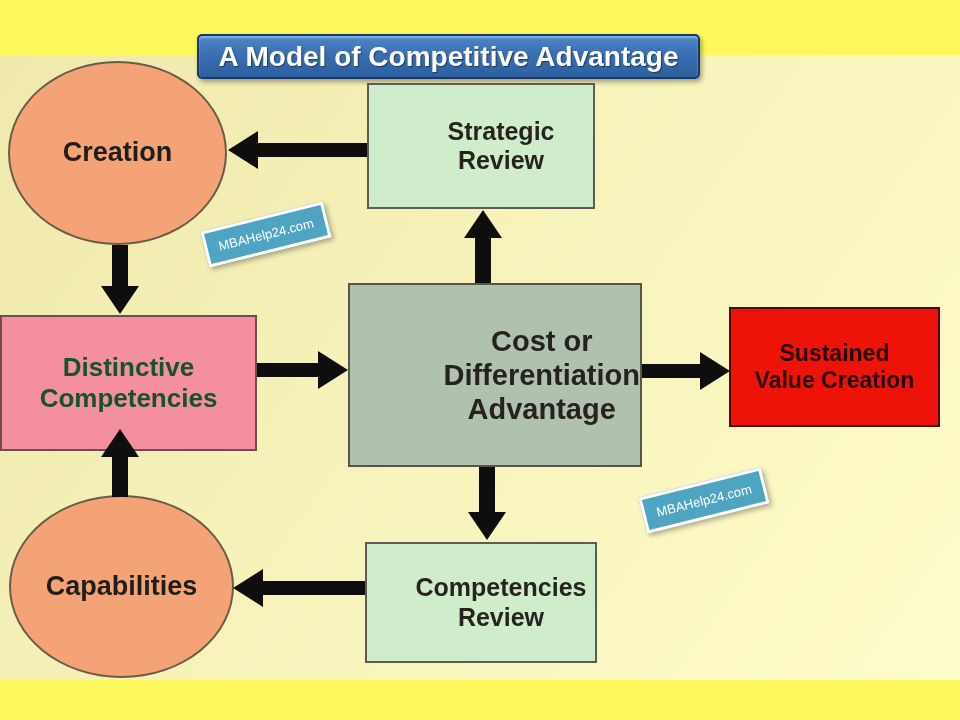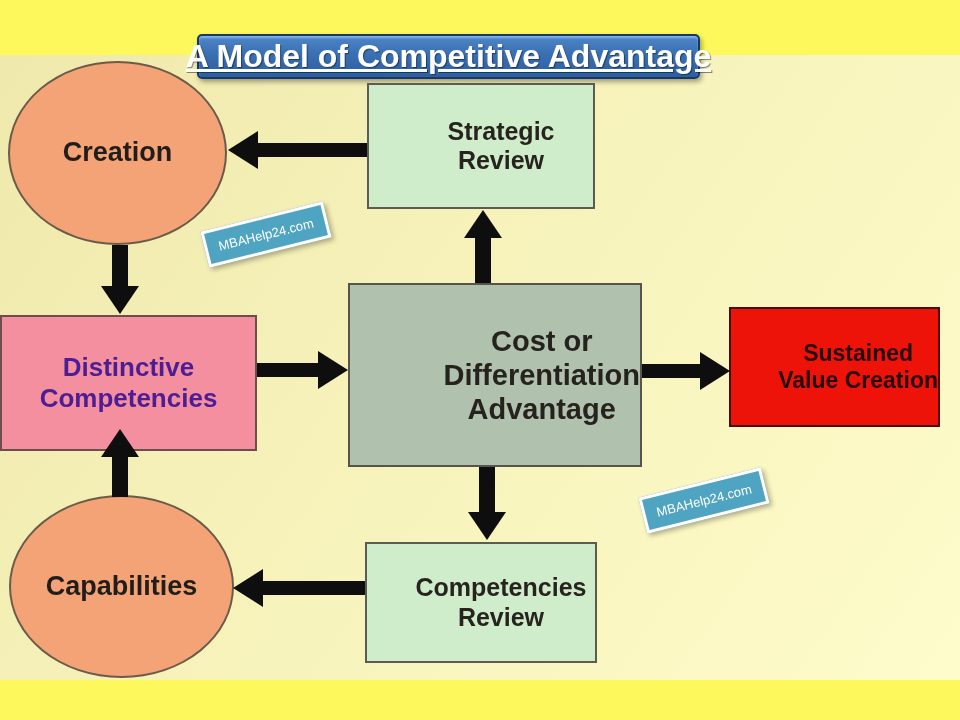--- a/index.html
+++ b/index.html
@@ -18,24 +18,23 @@
 
   .title-banner {
     position: absolute; left: 197px; top: 34px; width: 503px; height: 45px;
     background: linear-gradient(180deg, #4d86c6 0%, #3a6fb2 45%, #2d5f9f 100%);
     border: 2px solid #16386b;
     border-radius: 5px;
     box-shadow: inset 0 2px 2px #85b2e2, 2px 3px 5px rgba(0,0,0,0.35);
     display: flex; align-items: center; justify-content: center;
   }
   .title-banner .title-text {
-    color: #ffffff; font-size: 32px; font-weight: 700;
+    color: #ffffff; font-size: 28px; font-weight: 700;
     text-shadow: 1px 1px 1px rgba(0,0,0,0.45);
     white-space: nowrap;
-    text-decoration: underline;
   }
 
   .node {
     position: absolute;
     display: flex; align-items: center; justify-content: center;
     text-align: center; font-weight: 700;
     white-space: pre-line; line-height: 1.18;
   }
 
   .ellipse {
@@ -48,33 +47,33 @@
   .green-box {
     background: #cfedca; border: 2px solid #5c5c54;
     color: #27241f; font-size: 25px; padding-left: 40px;
   }
   .node-strategic   { left: 367px; top: 83px;  width: 228px; height: 126px; }
   .node-operational { left: 365px; top: 542px; width: 232px; height: 121px; }
 
   .node-distinctive {
     left: 0px; top: 315px; width: 257px; height: 136px;
     background: #f48f9f; border: 2px solid #6e4c50;
-    color: #4c1d95; font-size: 26px;
+    color: #14532d; font-size: 26px;
   }
 
   .node-center {
     left: 348px; top: 283px; width: 294px; height: 184px;
     background: #b0c2ae; border: 2px solid #55554d;
     color: #26231f; font-size: 29px; justify-content: flex-end;
   }
 
   .node-sustained {
     left: 729px; top: 307px; width: 211px; height: 120px;
     background: #ee1309; border: 2px solid #480d07;
-    color: #270608; font-size: 23px; justify-content: flex-end;
+    color: #270608; font-size: 23px;
   }
 
   .shaft { position: absolute; background: #0e0e0e; }
   .head { position: absolute; width: 0; height: 0; }
   .head-left  { border-top: 19px solid transparent; border-bottom: 19px solid transparent; border-right: 30px solid #0e0e0e; }
   .head-right { border-top: 19px solid transparent; border-bottom: 19px solid transparent; border-left: 30px solid #0e0e0e; }
   .head-up    { border-left: 19px solid transparent; border-right: 19px solid transparent; border-bottom: 28px solid #0e0e0e; }
   .head-down  { border-left: 19px solid transparent; border-right: 19px solid transparent; border-top: 28px solid #0e0e0e; }
 
   .watermark {

